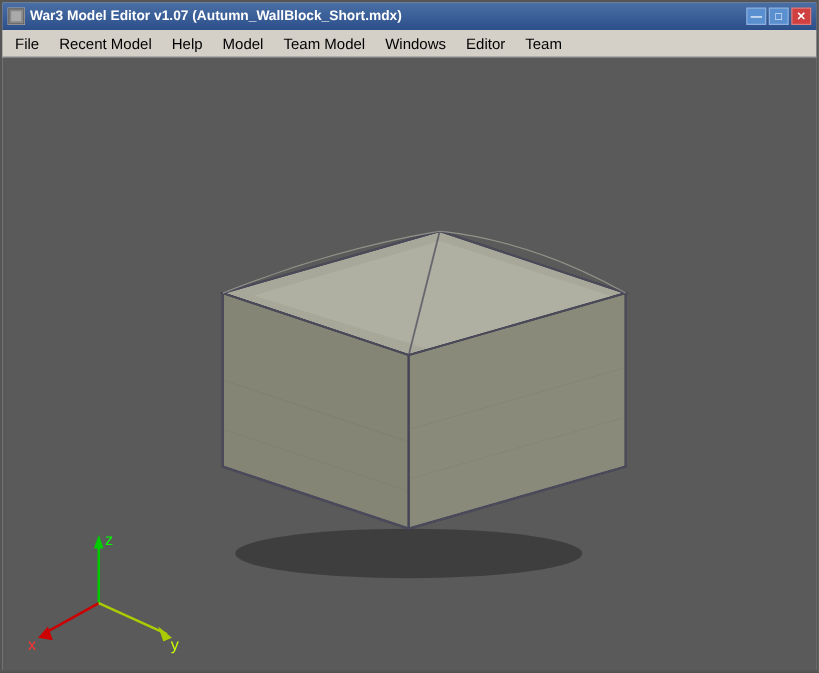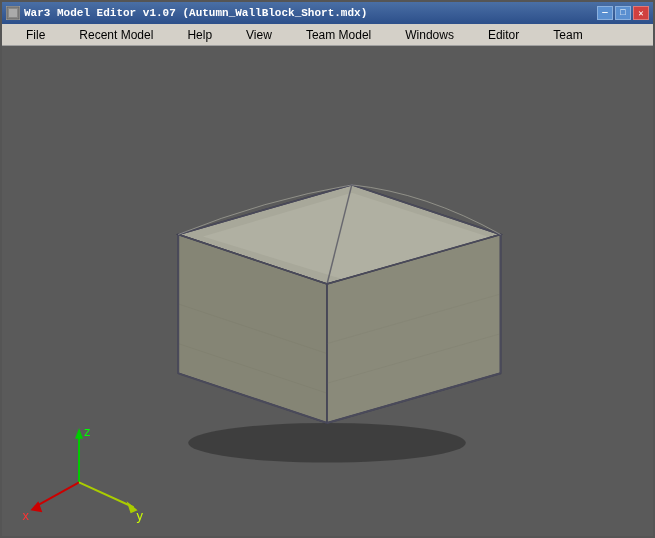--- a/index.html
+++ b/index.html
@@ -20,21 +20,20 @@
       background: #c0c0c0;
     }
     .title-bar {
       background: linear-gradient(to bottom, #4a6fa5, #2c4f8a);
       height: 22px;
       display: flex;
       align-items: center;
       justify-content: space-between;
       padding: 0 4px;
       flex-shrink: 0;
-      font-family: Liberation Mono, monospace;
     }
     .title-bar-left {
       display: flex;
       align-items: center;
       gap: 4px;
     }
     .title-icon {
       width: 14px;
       height: 14px;
       background: #aaa;
@@ -66,24 +65,23 @@
       font-weight: bold;
     }
     .title-btn.minimize { background: #5a8fd0; }
     .title-btn.maximize { background: #5a8fd0; }
     .title-btn.close { background: #d04040; }
     .menu-bar {
       background: #d4d0c8;
       height: 22px;
       display: flex;
       align-items: center;
-      padding: 0 16px;
+      padding: 0 2px;
       border-bottom: 1px solid #a0a0a0;
       flex-shrink: 0;
-      gap: 18px;
     }
     .menu-item {
       padding: 2px 8px;
       font-size: 12px;
       color: #000;
       cursor: pointer;
       height: 100%;
       display: flex;
       align-items: center;
     }
@@ -121,21 +119,21 @@
       <div class="title-btn minimize">—</div>
       <div class="title-btn maximize">□</div>
       <div class="title-btn close">✕</div>
     </div>
   </div>
 
   <div class="menu-bar">
     <div class="menu-item">File</div>
     <div class="menu-item">Recent Model</div>
     <div class="menu-item">Help</div>
-    <div class="menu-item">View</div>
+    <div class="menu-item">Model</div>
     <div class="menu-item">Team Model</div>
     <div class="menu-item">Windows</div>
     <div class="menu-item">Editor</div>
     <div class="menu-item">Team</div>
   </div>
 
   <div class="viewport">
 
     <svg viewBox="0 0 651 494" xmlns="http://www.w3.org/2000/svg">
 

